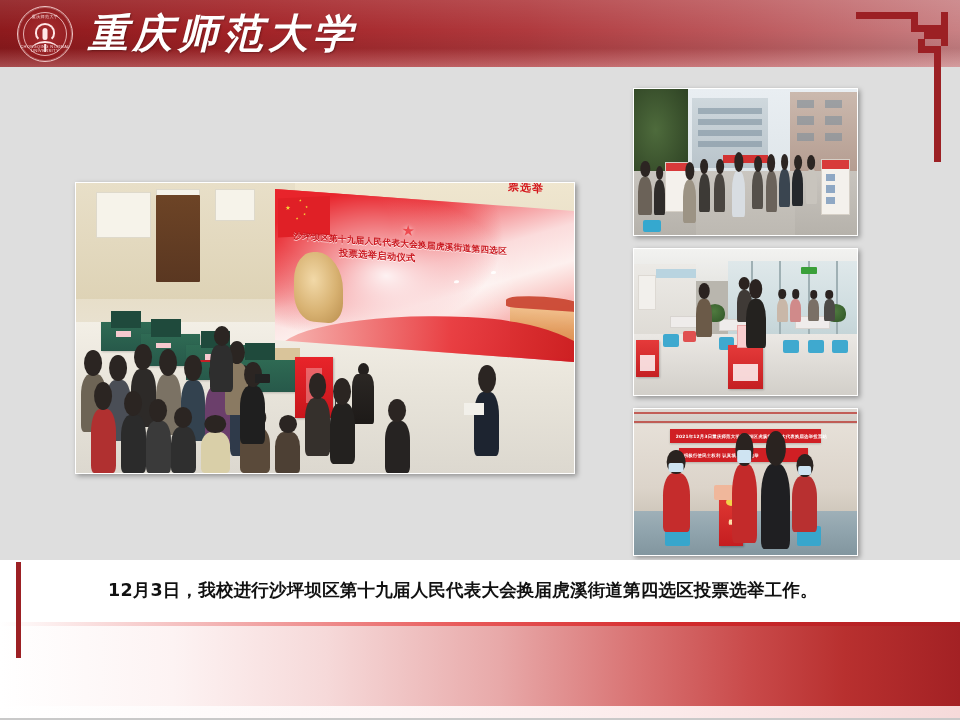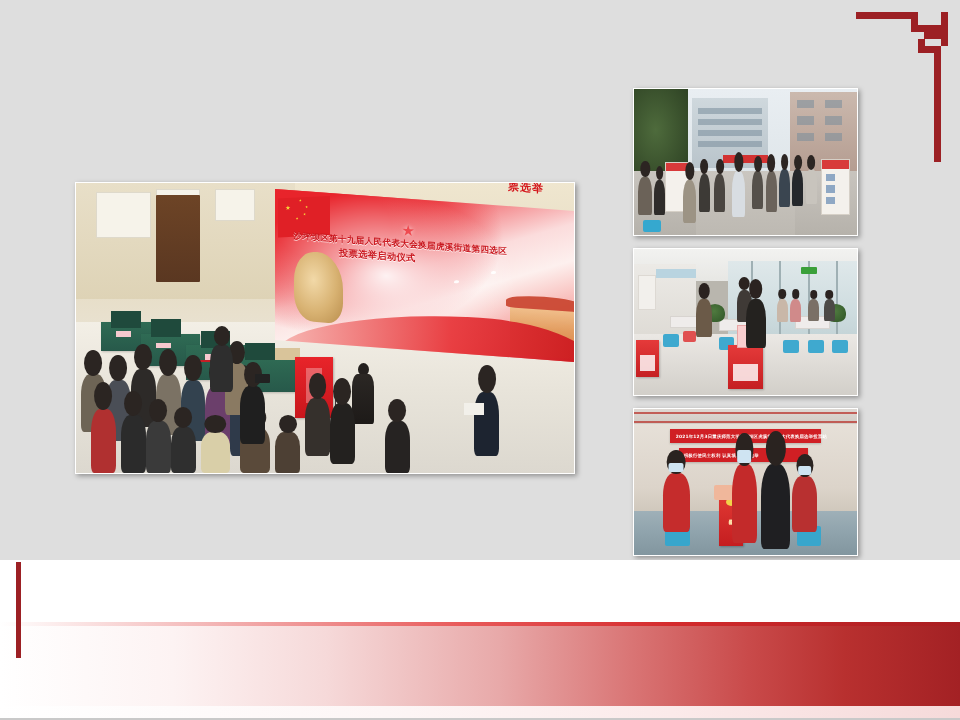--- a/index.html
+++ b/index.html
@@ -269,20 +269,33 @@
   }
   .divider-line {
     position: absolute; left: 0; top: 718px; width: 960px; height: 2px; background: #c9c9c9;
   }
 </style>
 </head>
 <body>
 
 <div class="slide">
 
+  <div class="header">
+    <div class="header-sheen"></div>
+
+    <div class="logo-emblem">
+      <div class="ring"></div>
+      <div class="ring-top-text">重庆师范大学</div>
+      <div class="flame"></div>
+      <div class="book"></div>
+      <div class="ring-bottom-text">CHONGQING NORMAL UNIVERSITY</div>
+    </div>
+
+    <div class="univ-name">重庆师范大学</div>
+  </div>
 
   <div class="deco deco-tr">
     <i style="left:0;   top:0;   width:62px; height:7px;"></i>
     <i style="left:55px;top:0;   width:7px;  height:20px;"></i>
     <i style="left:55px;top:13px;width:37px; height:7px;"></i>
     <i style="left:85px;top:0;   width:7px;  height:34px;"></i>
     <i style="left:68px;top:20px;width:24px; height:7px;"></i>
     <i style="left:62px;top:27px;width:7px;  height:14px;"></i>
     <i style="left:62px;top:34px;width:23px; height:7px;"></i>
     <i style="left:78px;top:34px;width:7px;  height:116px;"></i>
@@ -588,15 +601,16 @@
       <div class="h"></div>
         <div class="mask"></div>
     </div>
   </div>
 
   <div class="caption-zone">
     <div class="caption-white"></div>
     <div class="bottom-band"></div>
   </div>
   <div class="caption-bar"></div>
+  <div class="caption-text">12月3日，我校进行沙坪坝区第十九届人民代表大会换届虎溪街道第四选区投票选举工作。</div>
   <div class="divider-line"></div>
 
 </div>
 
 </body></html>

